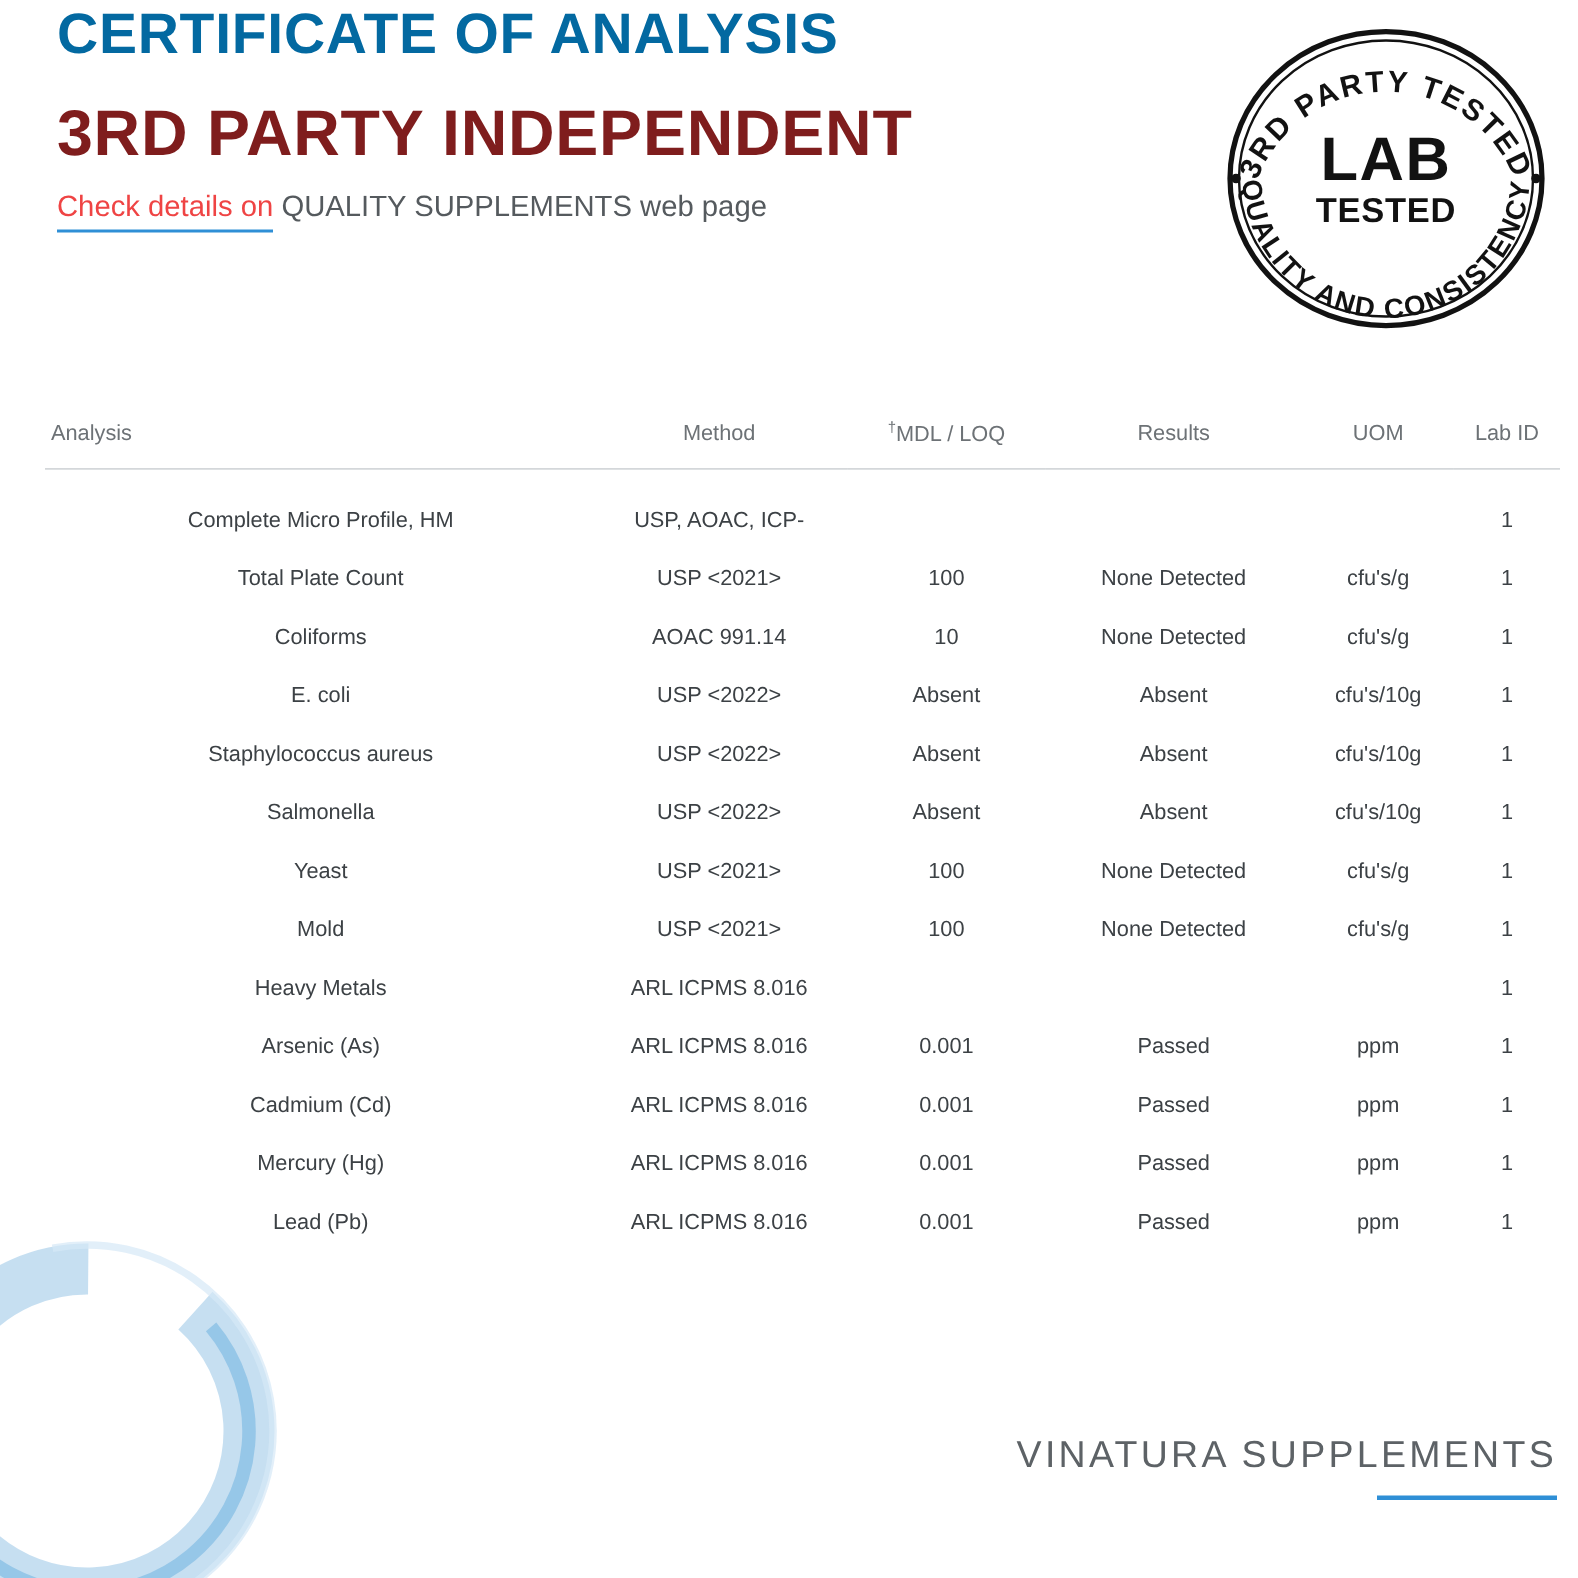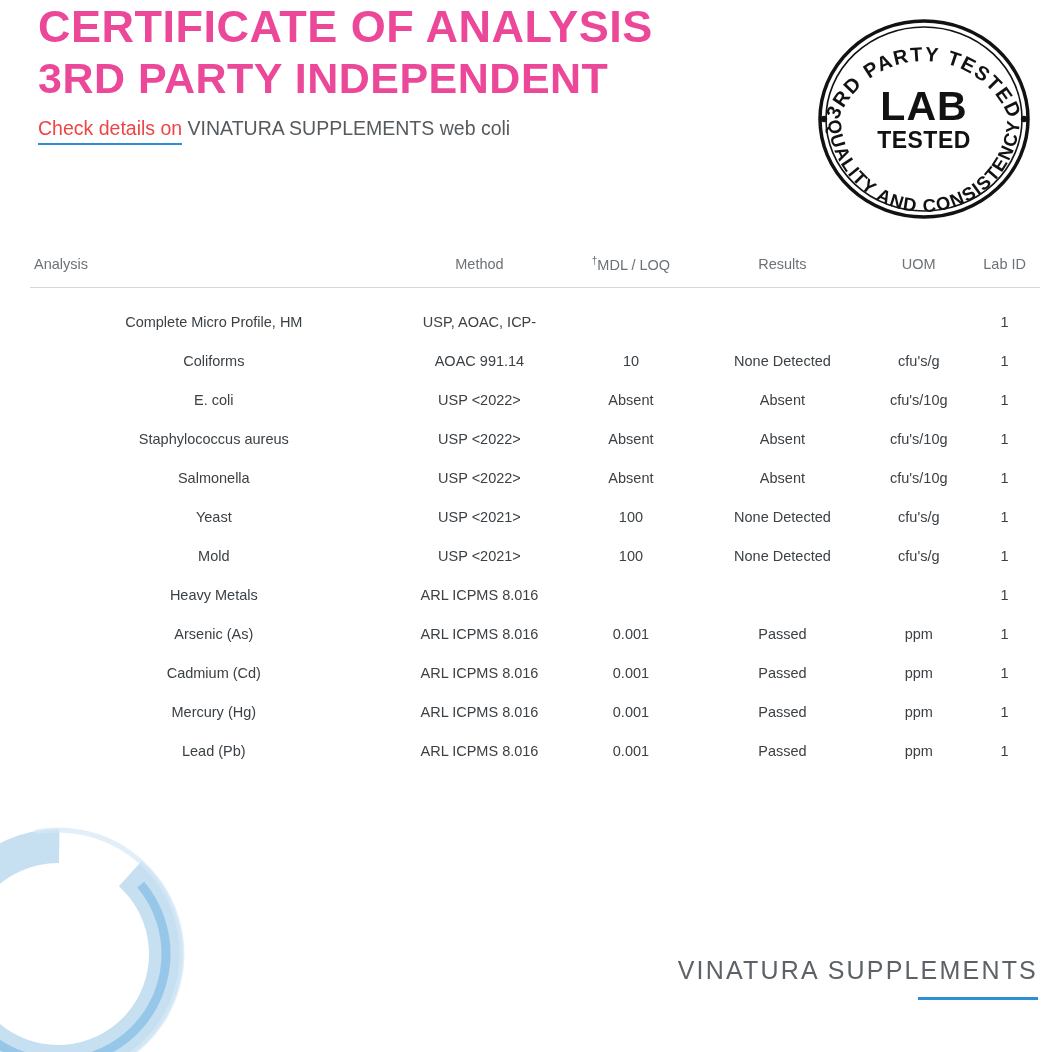--- a/index.html
+++ b/index.html
@@ -20,34 +20,34 @@
   }
 
   
   .header {
     position: absolute;
     left: 38px;
     top: 2px;
     width: 760px;
   }
   .title-main {
-    font-size: 45px;
+    font-size: 38px;
     font-weight: bold;
-    color: #ec4899;
+    color: #0369a1;
     letter-spacing: 0.5px;
     line-height: 1.12;
     white-space: nowrap;
   }
   .title-sub {
     font-size: 43px;
     font-weight: bold;
-    color: #ec4899;
+    color: #7f1d1d;
     letter-spacing: 0.5px;
     line-height: 1.12;
-    margin-top: 2px;
+    margin-top: 20px;
     white-space: nowrap;
   }
   .subtitle-row {
     margin-top: 14px;
     font-size: 19.5px;
     color: #555a5e;
     white-space: nowrap;
   }
   .subtitle-link {
     color: #ef4444;
@@ -64,21 +64,21 @@
     top: 8px;
     width: 232px;
     height: 222px;
   }
   .seal svg { display: block; }
 
   
   .table-wrap {
     position: absolute;
     left: 30px;
-    top: 255px;
+    top: 280px;
     width: 1010px;
   }
   table.coa {
     width: 100%;
     border-collapse: collapse;
     font-size: 14.5px;
     color: #3c4145;
   }
   table.coa thead th {
     font-weight: normal;
@@ -139,21 +139,21 @@
 </style>
 </head>
 <body>
 
 <div class="page">
 
   <div class="header">
     <div class="title-main">CERTIFICATE OF ANALYSIS</div>
     <div class="title-sub">3RD PARTY INDEPENDENT</div>
     <div class="subtitle-row">
-      <a class="subtitle-link" href="#">Check details on</a><span> VINATURA SUPPLEMENTS web coli</span>
+      <a class="subtitle-link" href="#">Check details on</a><span> QUALITY SUPPLEMENTS web page</span>
     </div>
   </div>
 
   <div class="seal">
     <svg width="232" height="222" viewBox="0 0 232 222" xmlns="http://www.w3.org/2000/svg">
       <defs>
         <path id="arcTop" d="M 26,126 A 92,92 0 0 1 206,126" fill="none"></path>
         <path id="arcBottom" d="M 20,108 A 96,96 0 0 0 212,108" fill="none"></path>
       </defs>
 
@@ -190,20 +190,28 @@
       <tbody>
         <tr>
           <td class="col-analysis">Complete Micro Profile, HM</td>
           <td>USP, AOAC, ICP-</td>
           <td></td>
           <td></td>
           <td></td>
           <td>1</td>
         </tr>
         <tr>
+          <td class="col-analysis">Total Plate Count</td>
+          <td>USP &lt;2021&gt;</td>
+          <td>100</td>
+          <td>None Detected</td>
+          <td>cfu's/g</td>
+          <td>1</td>
+        </tr>
+        <tr>
           <td class="col-analysis">Coliforms</td>
           <td>AOAC 991.14</td>
           <td>10</td>
           <td>None Detected</td>
           <td>cfu's/g</td>
           <td>1</td>
         </tr>
         <tr>
           <td class="col-analysis">E. coli</td>
           <td>USP &lt;2022&gt;</td>

